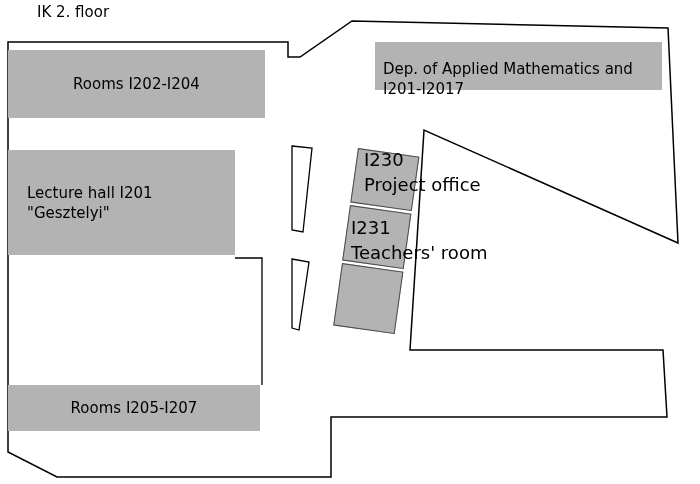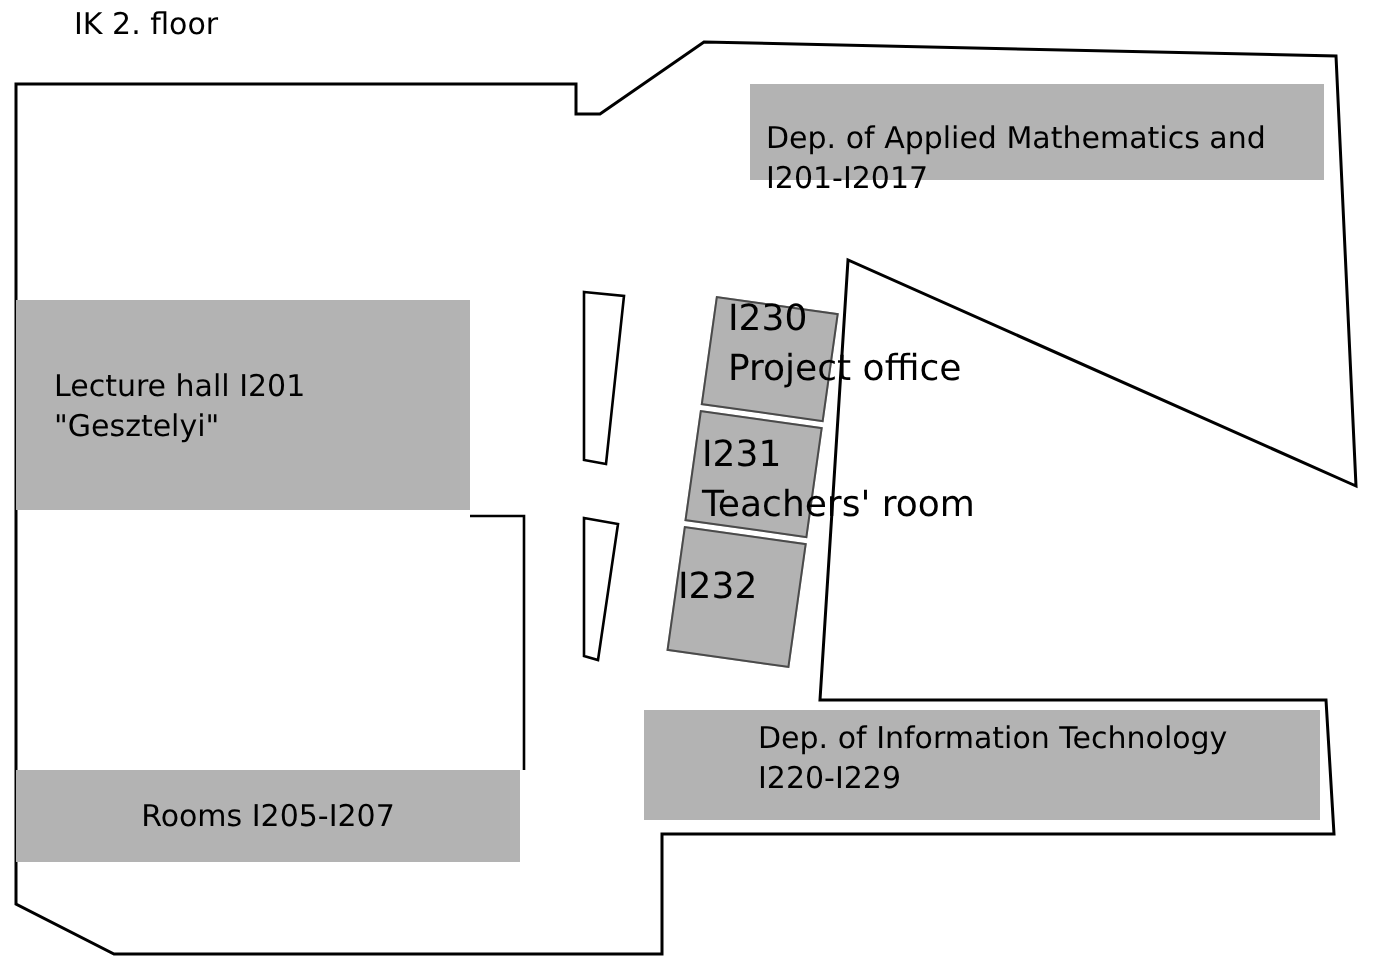--- a/index.html
+++ b/index.html
@@ -23,20 +23,23 @@
 
   <svg width="700" height="484" viewBox="0 0 700 484">
     <polygon points="8,42 288,42 288,57 300,57 352,21 668,28 678,243 424,130 410,350 663,350 667,417 331,417 331,477 57,477 8,452" fill="#ffffff" stroke="#000000" stroke-width="1.5"></polygon>
     <polyline points="235,258 262,258 262,385" fill="none" stroke="#000000" stroke-width="1.3"></polyline>
     <polygon points="292,146 312,148 303,232 292,230" fill="#ffffff" stroke="#000000" stroke-width="1.3"></polygon>
     <polygon points="292,259 309,262 299,330 292,328" fill="#ffffff" stroke="#000000" stroke-width="1.3"></polygon>
   </svg>
 
   <div class="title">IK 2. floor</div>
 
+  <div class="room centered" style="left:8px;top:50px;width:257px;height:68px;">
+    <span>Rooms I202-I204</span>
+  </div>
 
   <div class="room" style="left:375px;top:42px;width:287px;height:48px;padding:17px 8px;">
     <div class="nowrap">Dep. of Applied Mathematics and</div>
     <div class="row-spread">
       <span>I201-I2017</span>
     </div>
   </div>
 
   <div class="room leftcol" style="left:8px;top:150px;width:227px;height:105px;padding-left:19px;">
     <div>Lecture hall I201</div>
@@ -49,25 +52,20 @@
 
   <div class="roomlabel" style="left:364px;top:147px;">
     <div>I230</div>
     <div>Project office</div>
   </div>
   <div class="roomlabel" style="left:351px;top:215px;">
     <div>I231</div>
     <div>Teachers' room</div>
   </div>
   <div class="roomlabel" style="left:339px;top:281px;">
-    <div>I232</div>
   </div>
 
-  <div class="room" style="left:322px;top:355px;width:338px;height:55px;padding:4px 0 0 57px;">
-    <div class="nowrap">Dep. of Information Technology</div>
-    <div>I220-I229</div>
-  </div>
 
   <div class="room centered" style="left:8px;top:385px;width:252px;height:46px;">
     <span>Rooms I205-I207</span>
   </div>
 
 </div>
 
 </body></html>

